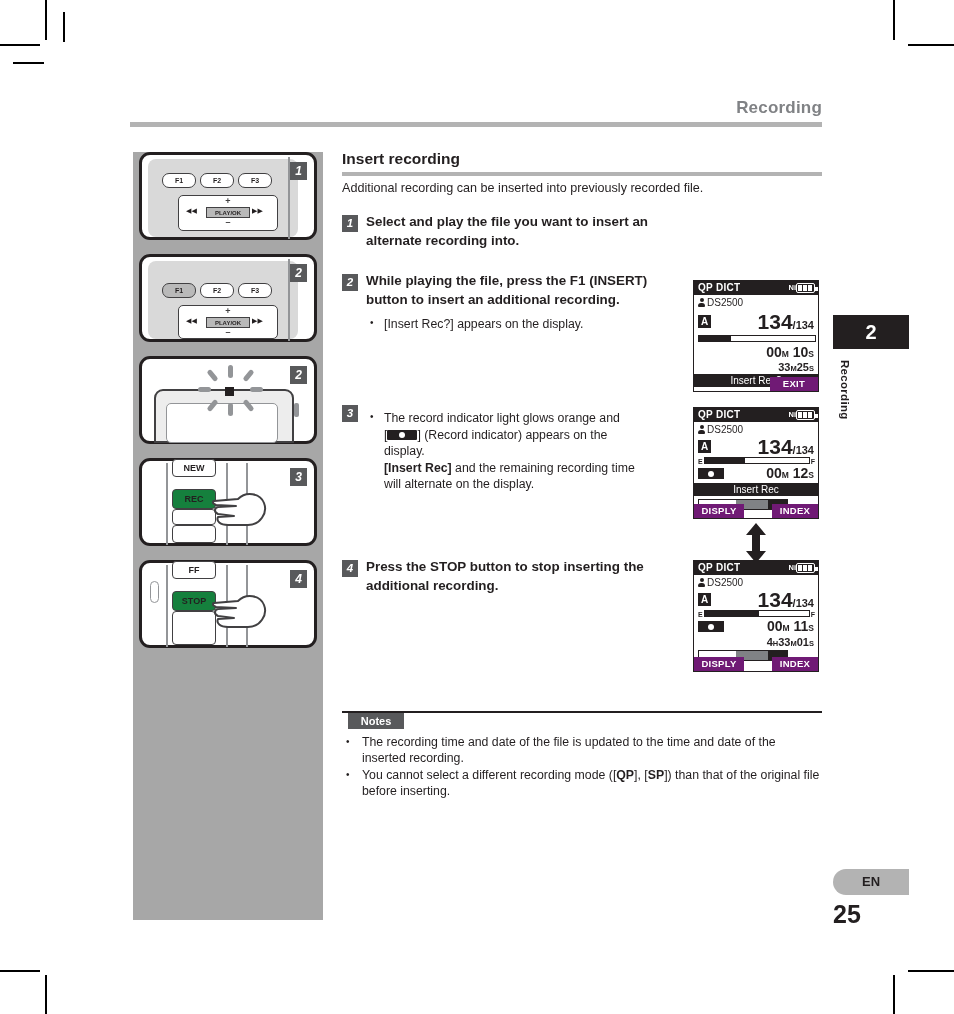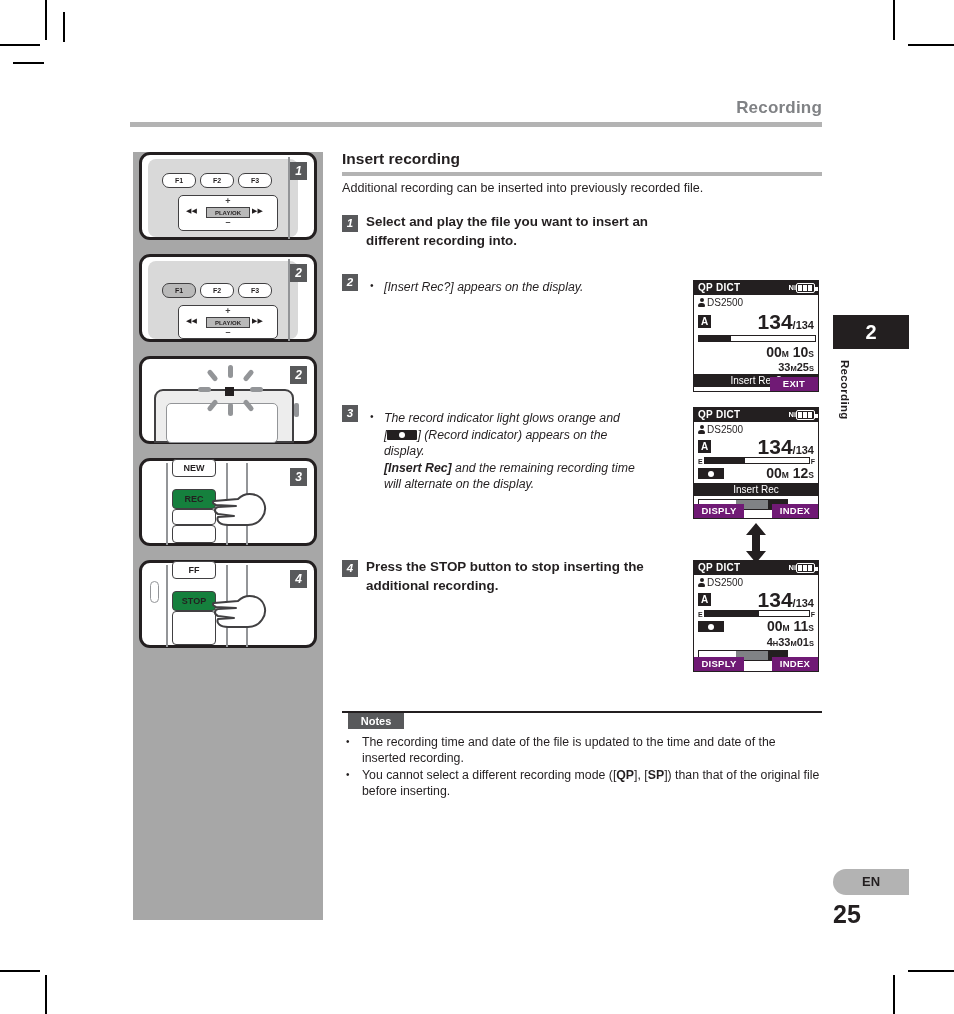--- a/index.html
+++ b/index.html
@@ -45,21 +45,21 @@
   
   #sec-title{position:absolute;left:342px;top:150px;font-size:15.5px;font-weight:bold;color:#231f20;}
   #sec-rule{position:absolute;left:342px;top:172px;width:480px;height:4px;background:#b3b3b3;}
   #intro{position:absolute;left:342px;top:180px;width:480px;font-size:12.6px;line-height:17px;}
 
   .step{position:absolute;left:342px;width:340px;}
   .step .num{position:absolute;left:0;top:2px;width:16px;height:17px;background:#58595b;color:#fff;
              font-size:11.5px;font-weight:bold;font-style:italic;line-height:17px;text-align:center;}
   .step .head{margin-left:24px;font-size:13.4px;font-weight:bold;line-height:18.5px;color:#231f20;}
   .step .bul{margin-left:24px;margin-top:7px;position:relative;padding-left:18px;
-             font-size:12.3px;line-height:16.5px;color:#231f20;font-style:italic;}
+             font-size:12.3px;line-height:16.5px;color:#231f20;}
   .step .bul:before{content:"\2022";position:absolute;left:4px;top:-1px;font-size:10px;color:#231f20;}
   .recind{display:inline-block;width:30px;height:10px;background:#231f20;border-radius:1px;position:relative;
           vertical-align:-1px;}
   .recind:after{content:"";position:absolute;left:12px;top:2px;width:6px;height:6px;border-radius:50%;background:#fff;}
 
   
   .lcd{position:absolute;width:126px;height:112px;background:#fff;border:1.5px solid #231f20;box-sizing:border-box;
        font-family:"Liberation Sans", sans-serif;}
   .lcd-top{position:absolute;left:0;top:0;width:100%;height:14px;background:#231f20;color:#fff;}
   .lcd-mode{position:absolute;left:4px;top:0;font-size:10px;font-weight:bold;line-height:14px;letter-spacing:.3px;}
@@ -205,25 +205,26 @@
     <div class="ill-num">4</div>
   </div>
 </div>
 
 <div id="sec-title">Insert recording</div>
 <div id="sec-rule"></div>
 <div id="intro">Additional recording can be inserted into previously recorded file.</div>
 
 <div class="step" style="top:213px;">
   <div class="num">1</div>
-  <div class="head">Select and play the file you want to insert an different recording into.</div>
+  <div class="head">Select and play the file you want to insert an alternate recording into.</div>
 </div>
 
 <div class="step" style="top:272px;">
   <div class="num">2</div>
+  <div class="head">While playing the file, press the F1 (INSERT) button to insert an additional recording.</div>
   <div class="bul">
     <span>[Insert Rec?] appears on the display.</span>
   </div>
 </div>
 
 <div class="step" style="top:403px;">
   <div class="num">3</div>
   <div class="bul">
     <span>The record indicator light glows orange and</span><br>
     <span>[</span><span class="recind"></span><span>] (Record indicator) appears on the</span><br>

